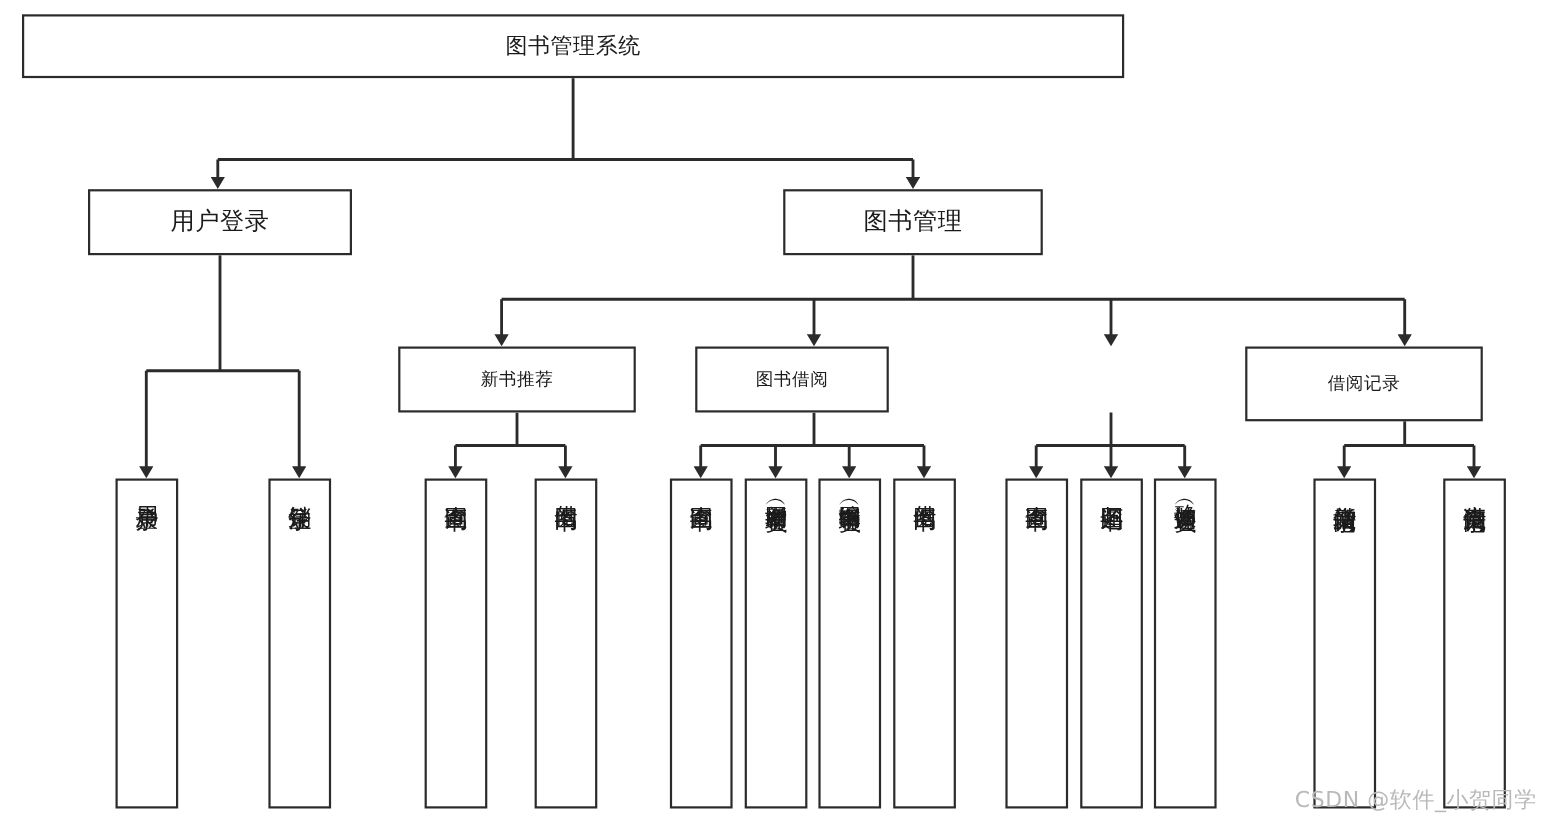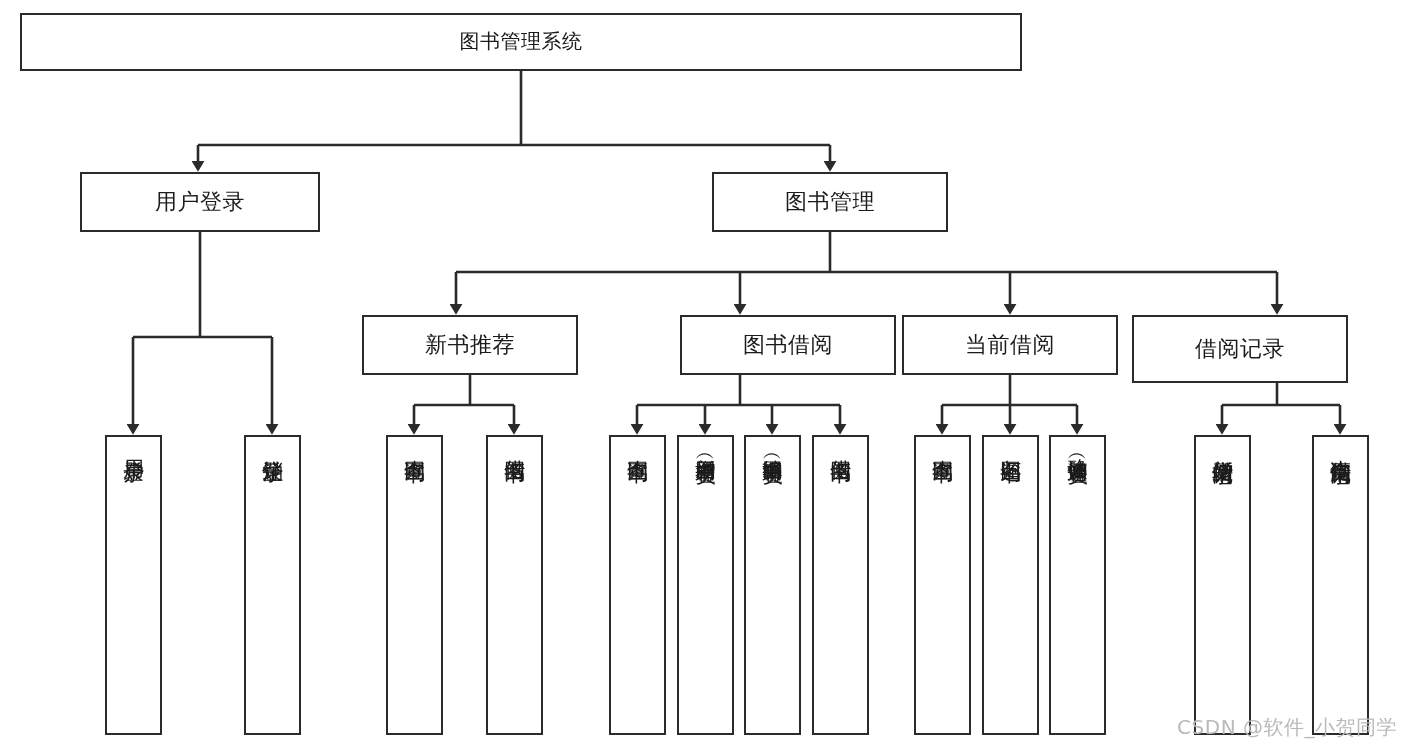--- a/index.html
+++ b/index.html
@@ -35,21 +35,21 @@
     z-index: 2;
   }
   .node .lbl {
     display: block;
     text-align: center;
     line-height: 1.18;
     letter-spacing: 0.5px;
   }
   .node-root .lbl { font-size: 20px; }
   .node-l1 .lbl  { font-size: 22px; }
-  .node-l2 .lbl  { font-size: 22px; }
+  .node-l2 .lbl  { font-size: 16px; }
   .node-leaf {
     align-items: flex-start;
     justify-content: center;
     padding-top: 6px;
   }
   .node-leaf .lbl {
     writing-mode: vertical-rl;
     text-orientation: upright;
     font-size: 21px;
     line-height: 1.06;
@@ -130,25 +130,22 @@
   <div class="node node-l1" style="left:80px;top:172px;width:240px;height:60px;">
     <span class="lbl">用户登录</span>
   </div>
   <div class="node node-l1" style="left:712px;top:172px;width:236px;height:60px;align-items:center;">
     <span class="lbl">图书管理</span>
   </div>
 
   <div class="node node-l2" style="left:362px;top:315px;width:216px;height:60px;">
     <span class="lbl">新书推荐</span>
   </div>
-  <div class="node node-l2" style="left:632px;top:315px;width:216px;height:60px;margin-left:48px;">
+  <div class="node node-l2" style="left:632px;top:315px;width:176px;height:60px;">
     <span class="lbl">图书借阅</span>
-  </div>
-  <div class="node node-l2" style="left:902px;top:315px;width:216px;height:60px;">
-    <span class="lbl">当前借阅</span>
   </div>
   <div class="node node-l2" style="left:1132px;top:315px;width:216px;height:68px;">
     <span class="lbl">借阅记录</span>
   </div>
 
   <div class="node node-leaf" style="left:105px;top:435px;width:57px;height:300px;">
     <span class="lbl">用户登录</span>
   </div>
   <div class="node node-leaf" style="left:244px;top:435px;width:57px;height:300px;">
     <span class="lbl">注销登录</span>

